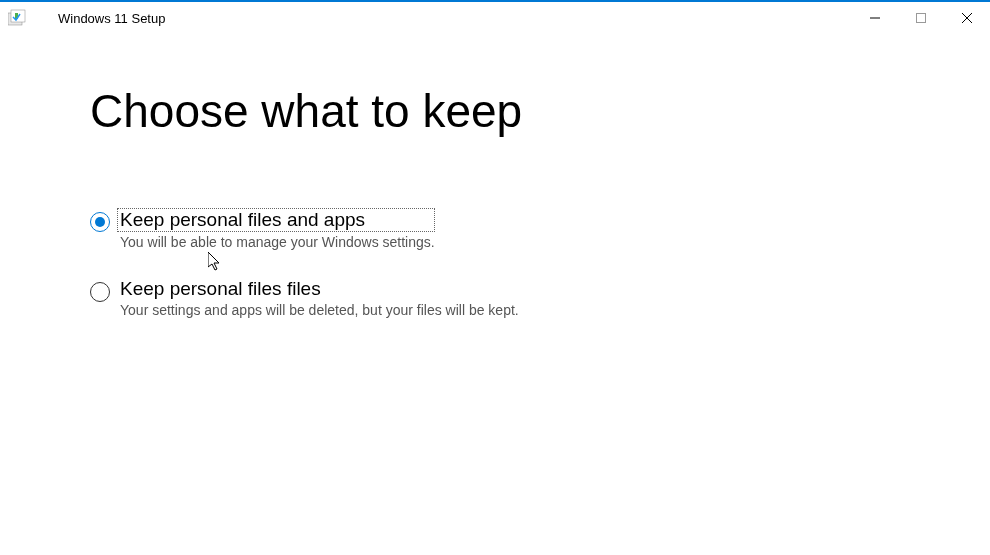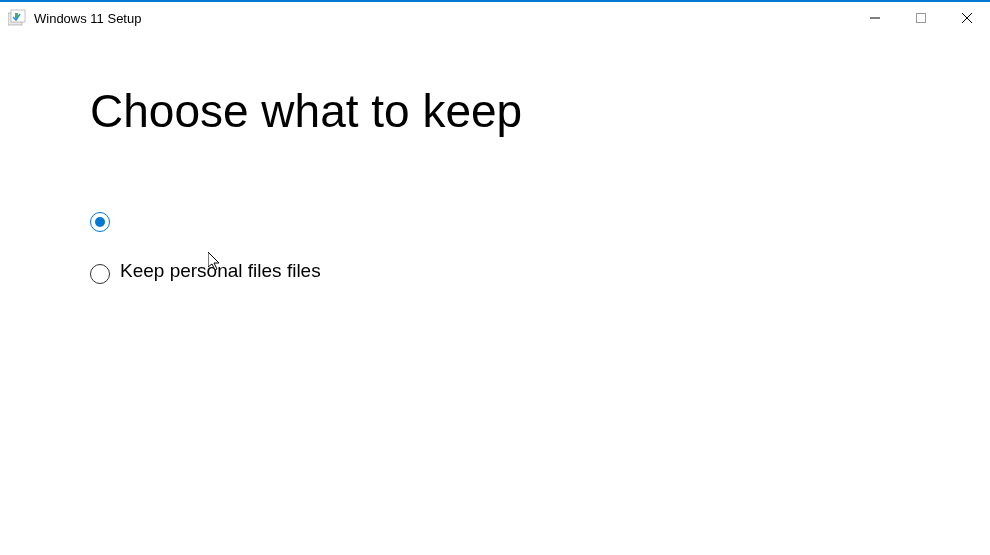--- a/index.html
+++ b/index.html
@@ -21,20 +21,21 @@
       border-top: 2px solid #0078d4;
       background: #fff;
       position: relative;
     }
     .titlebar {
       display: flex;
       align-items: center;
       height: 32px;
       padding-left: 8px;
       background: #fff;
+      gap: 24px;
     }
     .titlebar-icon {
       width: 18px;
       height: 18px;
       margin-right: 8px;
       display: flex;
       align-items: center;
       justify-content: center;
     }
     .titlebar-title {
@@ -159,26 +160,31 @@
       </div>
     </div>
   </div>
 
   <div class="content">
     <h1 class="page-title">Choose what to keep</h1>
 
     <div class="options">
       <div class="option">
         <div class="radio selected"></div>
+        <div class="option-text">
+          <span class="option-label focused">Keep personal files and apps</span>
+          <span class="option-desc">You will be able to manage your Windows settings.</span>
+        </div>
       </div>
 
       <div class="option">
         <div class="radio"></div>
         <div class="option-text">
           <span class="option-label">Keep personal files files</span>
+          <span class="option-desc">Your settings and apps will be deleted, but your files will be kept.</span>
         </div>
       </div>
 
     </div>
   </div>
 
   <div class="cursor">
     <svg width="16" height="20" viewBox="0 0 16 20">
       <path d="M 0 0 L 0 15 L 4 12 L 7 18 L 9 17 L 6 11 L 11 11 Z" fill="#fff" stroke="#000" stroke-width="1"></path>
     </svg>

